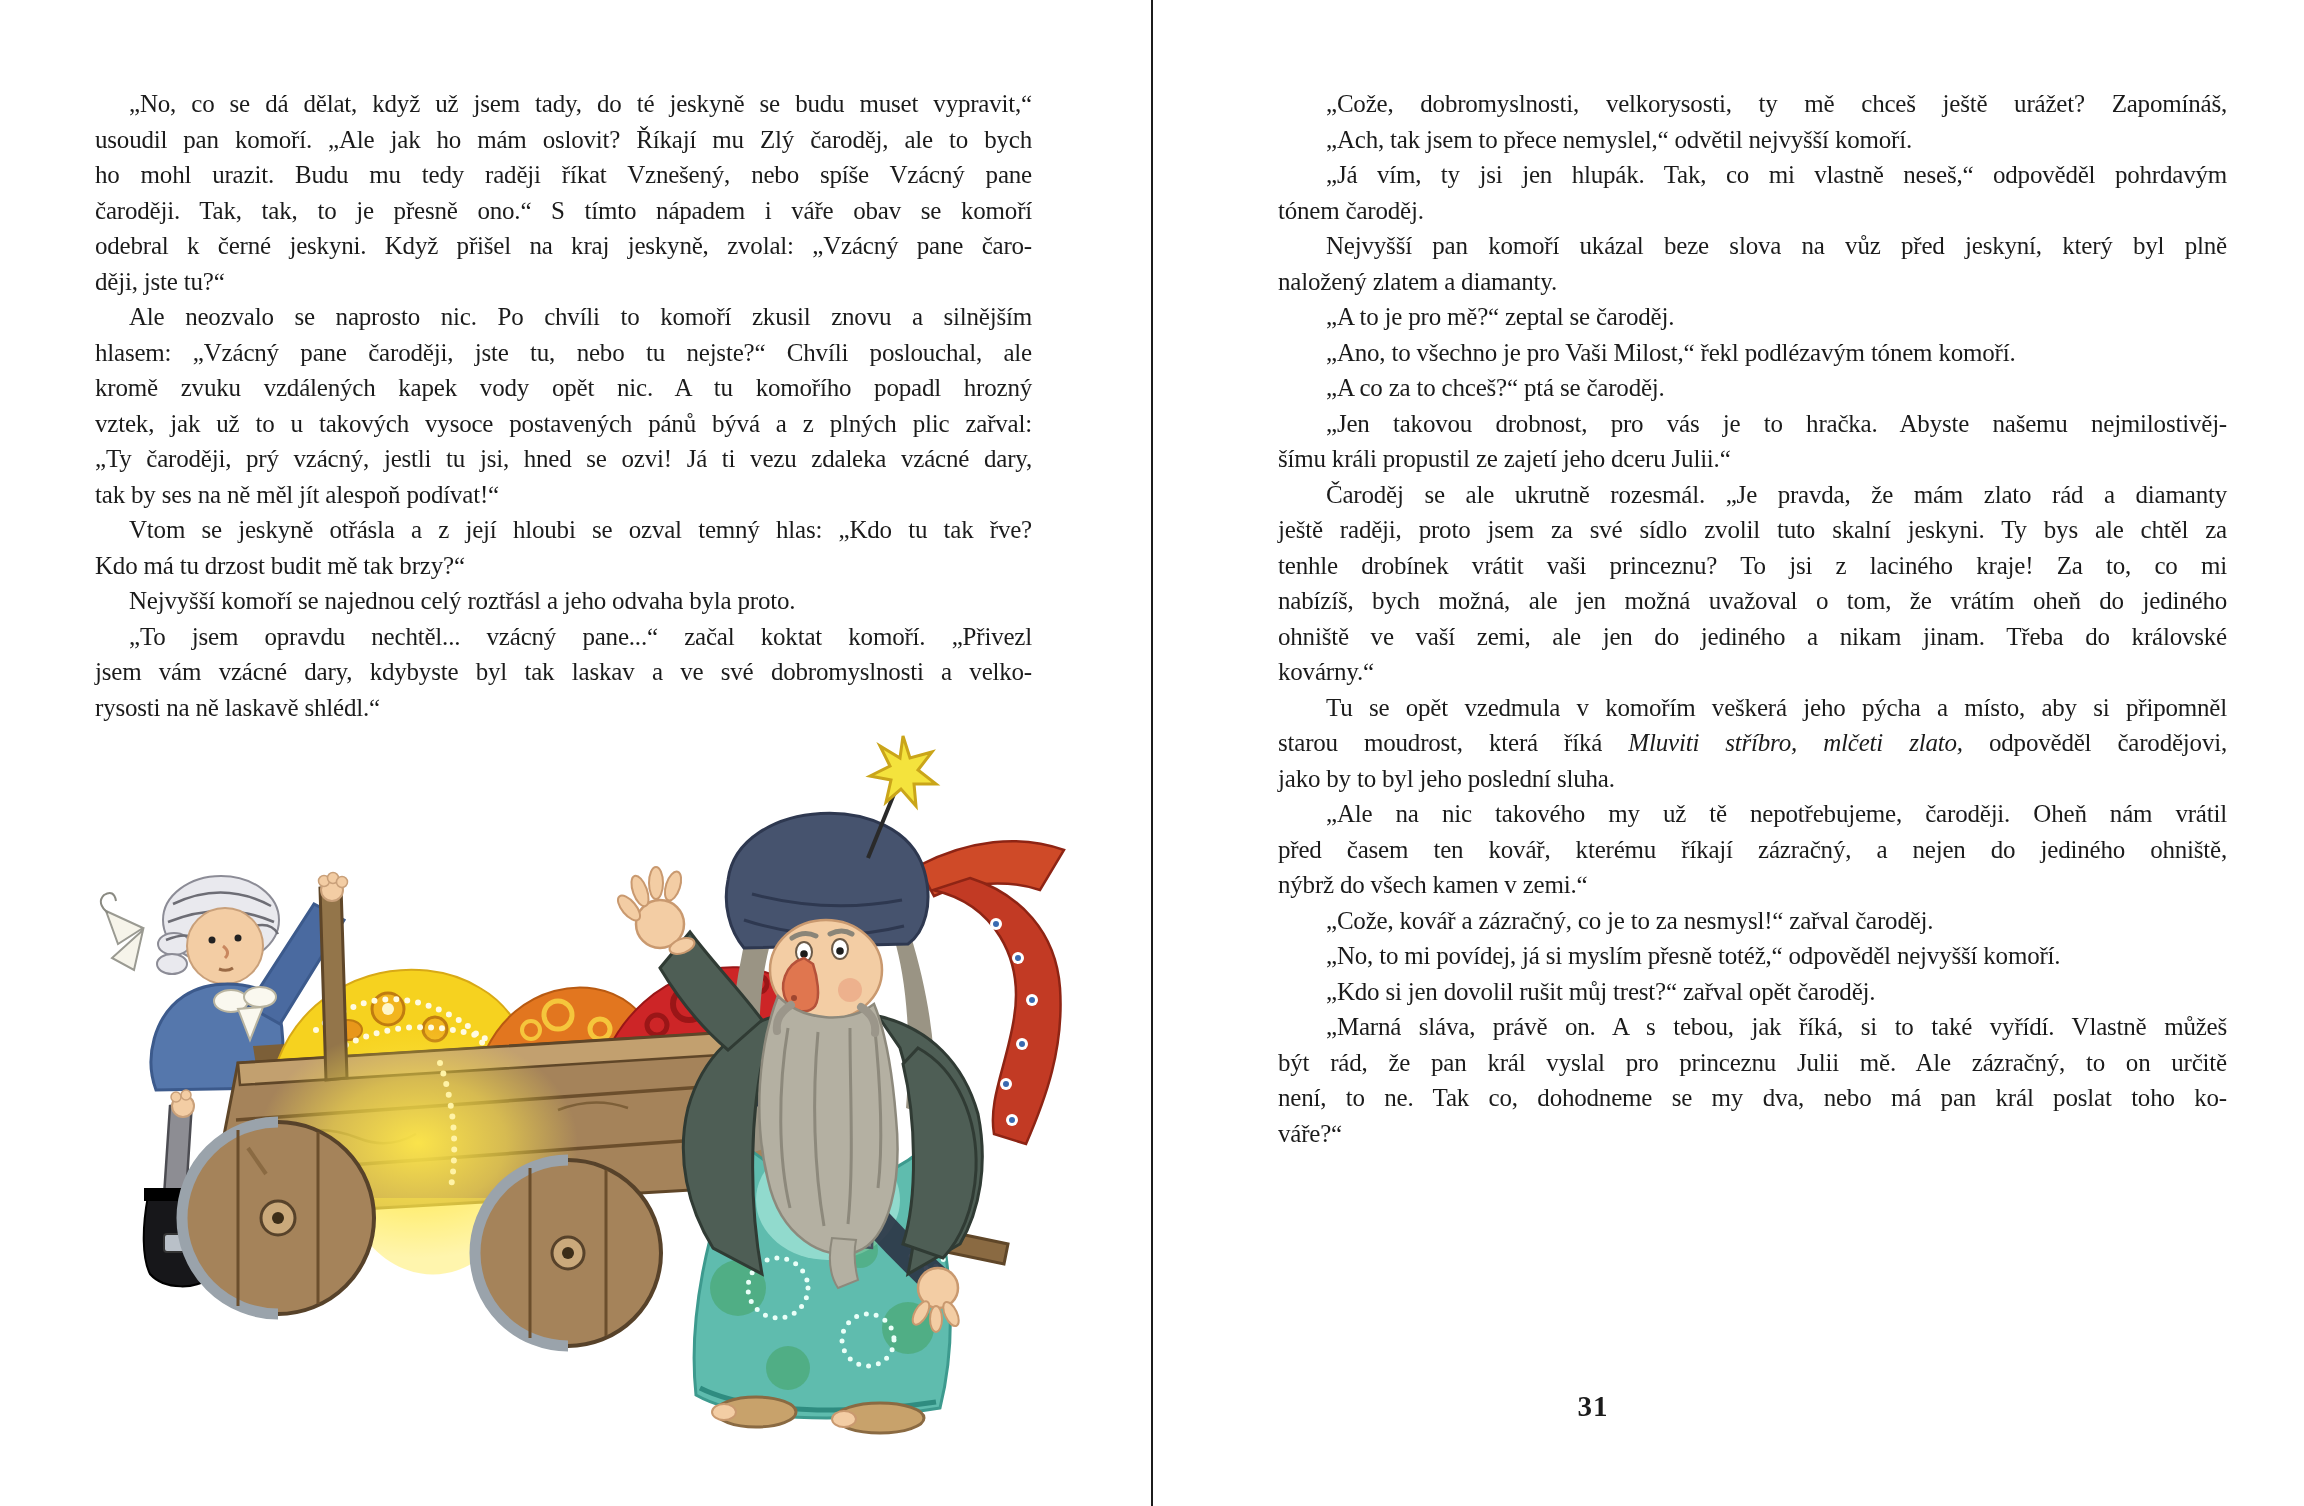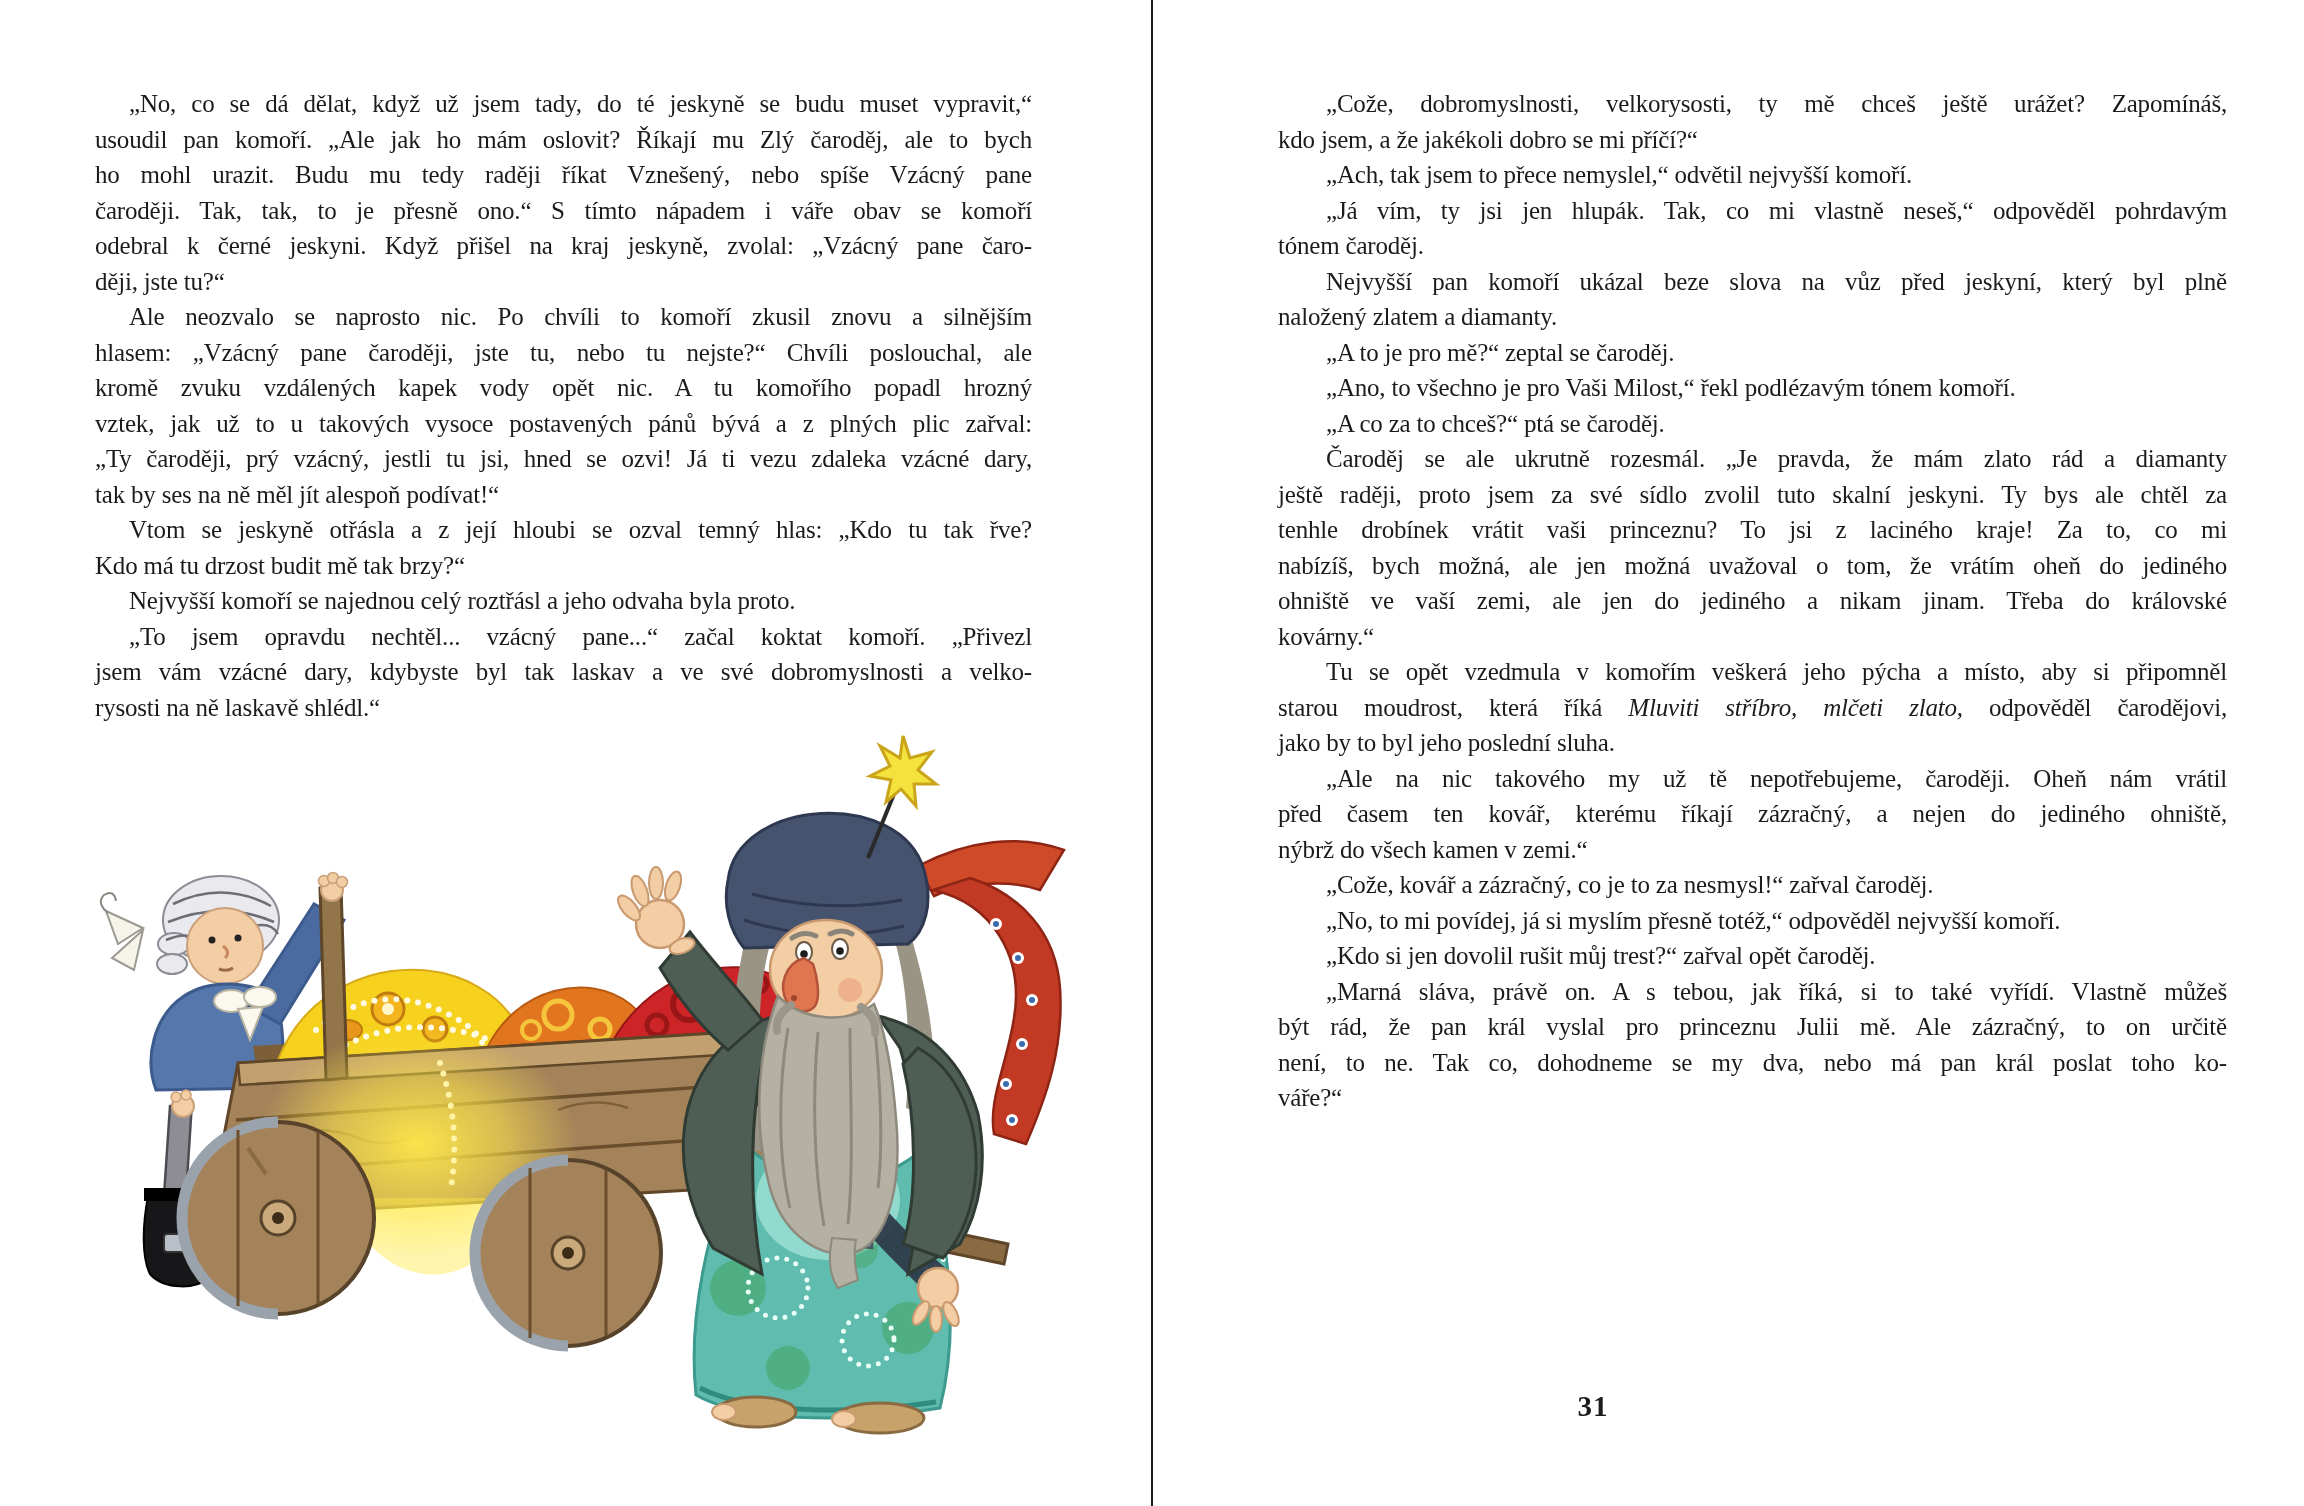--- a/index.html
+++ b/index.html
@@ -261,41 +261,44 @@
       </svg>
     </div>
   </div>
 
   <div class="page-divider"></div>
 
   <div class="page right">
     <div class="textblock">
         <div class="para">
           <div class="line first">„Cože, dobromyslnosti, velkorysosti, ty mě chceš ještě urážet? Zapomínáš,</div>
-          <div class="line last">kdo jsem, a že jakékoli dobro se mi příčí?“</div>
         </div>
         <div class="para">
           <div class="line first last">„Ach, tak jsem to přece nemyslel,“ odvětil nejvyšší komoří.</div>
         </div>
         <div class="para">
           <div class="line first">„Já vím, ty jsi jen hlupák. Tak, co mi vlastně neseš,“ odpověděl pohrdavým</div>
           <div class="line last">tónem čaroděj.</div>
         </div>
         <div class="para">
           <div class="line first">Nejvyšší pan komoří ukázal beze slova na vůz před jeskyní, který byl plně</div>
           <div class="line last">naložený zlatem a diamanty.</div>
         </div>
         <div class="para">
           <div class="line first last">„A to je pro mě?“ zeptal se čaroděj.</div>
         </div>
         <div class="para">
           <div class="line first last">„Ano, to všechno je pro Vaši Milost,“ řekl podlézavým tónem komoří.</div>
         </div>
         <div class="para">
           <div class="line first last">„A co za to chceš?“ ptá se čaroděj.</div>
+        </div>
+        <div class="para">
+          <div class="line first">„Jen takovou drobnost, pro vás je to hračka. Abyste našemu nejmilostivěj-</div>
+          <div class="line last">šímu králi propustil ze zajetí jeho dceru Julii.“</div>
         </div>
         <div class="para">
           <div class="line first">Čaroděj se ale ukrutně rozesmál. „Je pravda, že mám zlato rád a diamanty</div>
           <div class="line">ještě raději, proto jsem za své sídlo zvolil tuto skalní jeskyni. Ty bys ale chtěl za</div>
           <div class="line">tenhle drobínek vrátit vaši princeznu? To jsi z laciného kraje! Za to, co mi</div>
           <div class="line">nabízíš, bych možná, ale jen možná uvažoval o tom, že vrátím oheň do jediného</div>
           <div class="line">ohniště ve vaší zemi, ale jen do jediného a nikam jinam. Třeba do královské</div>
           <div class="line last">kovárny.“</div>
         </div>
         <div class="para">

